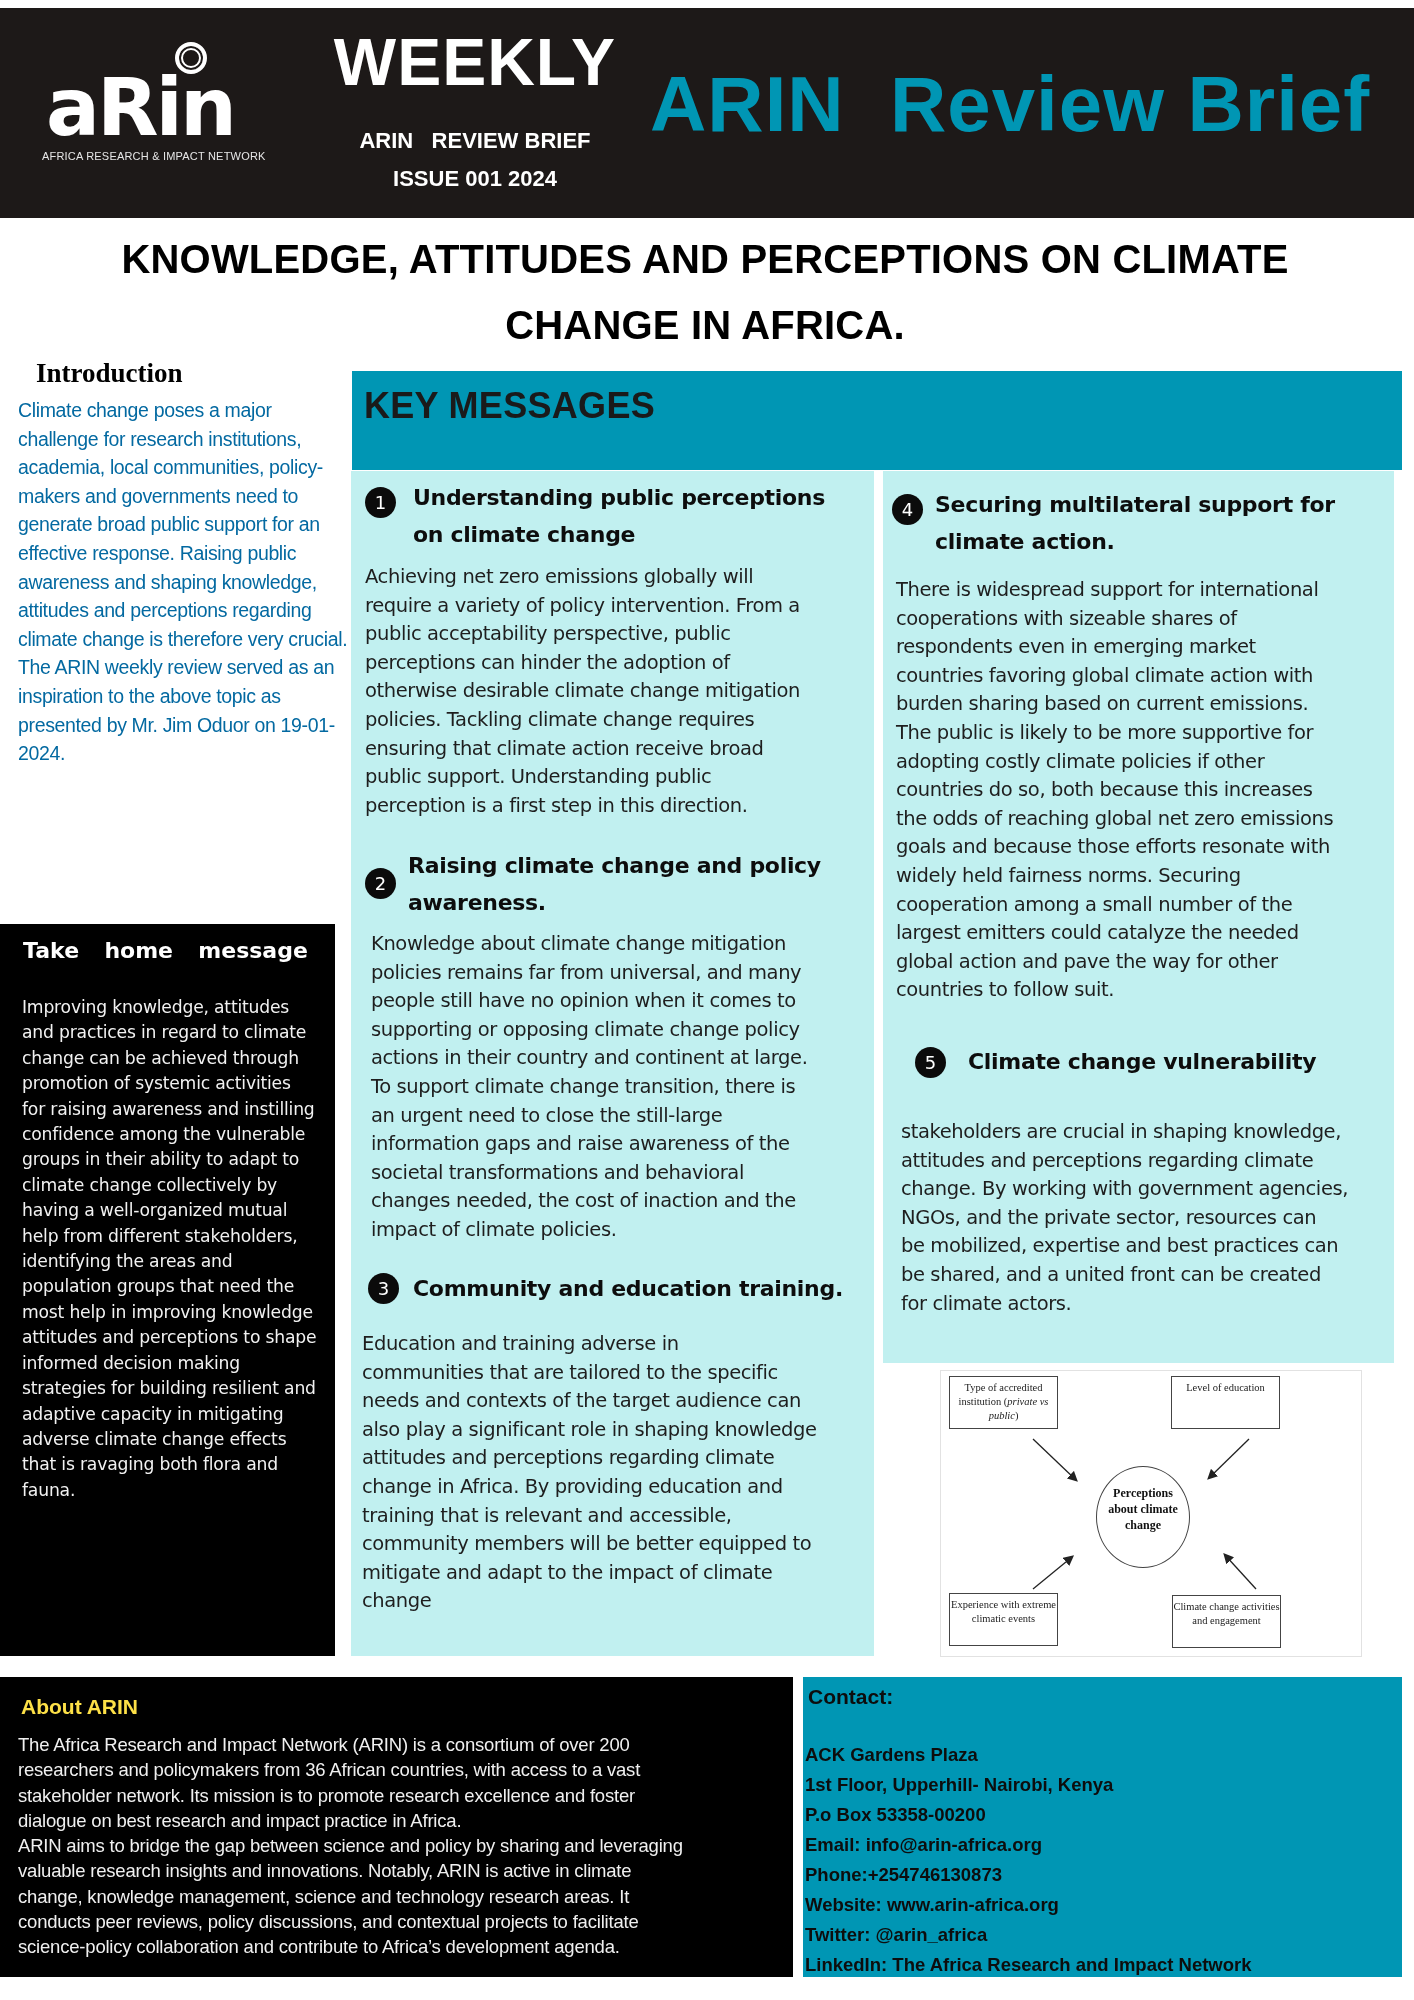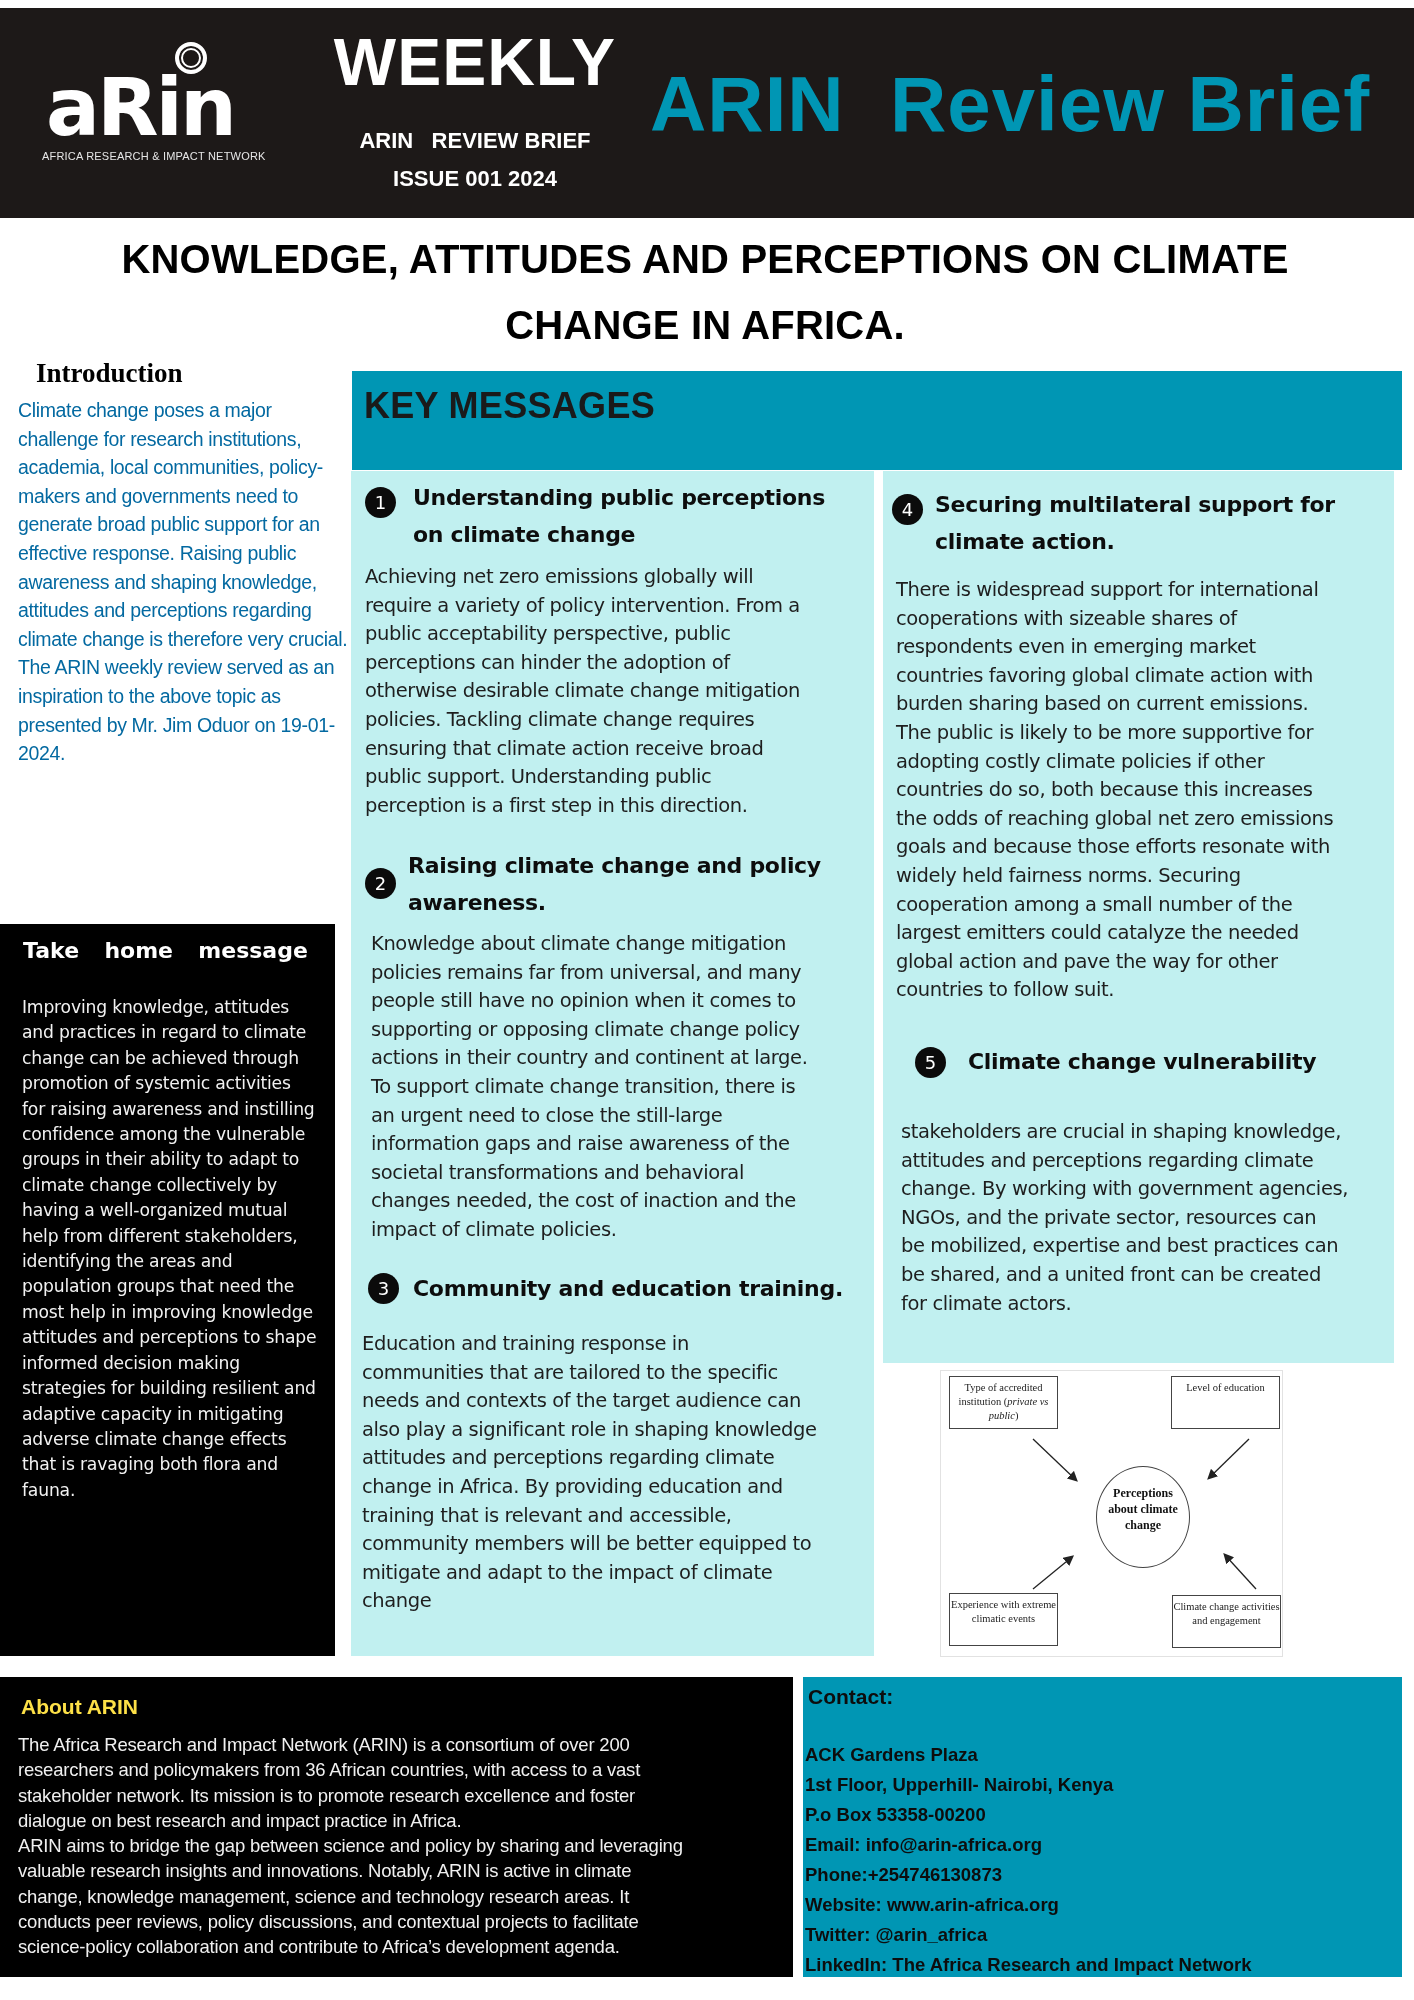--- a/index.html
+++ b/index.html
@@ -35,21 +35,21 @@
   #km-title { position: absolute; left: 12px; top: 14px; font-family: "Liberation Sans", sans-serif; font-weight: bold; font-size: 36px; color: #1a1a1a; letter-spacing: 0.3px; }
   .km-col { background: #c1f0f0; }
   #km-left { left: 351px; top: 471px; width: 523px; height: 1185px; }
   #km-right { left: 883px; top: 471px; width: 511px; height: 892px; }
 
   .msg-num { position: absolute; width: 31px; height: 31px; border-radius: 50%; background: #0b0b0b; color: #fff; font-family: "DejaVu Sans", sans-serif; font-size: 18px; line-height: 31px; text-align: center; }
   .msg-title { position: absolute; font-family: "DejaVu Sans", sans-serif; font-weight: bold; font-size: 22px; line-height: 37px; color: #0d0d0d; letter-spacing: -0.3px; }
   .msg-body { position: absolute; font-family: "DejaVu Sans", sans-serif; font-size: 19.5px; line-height: 28.6px; color: #1e1e1e; letter-spacing: -0.4px; white-space: nowrap; }
 
   
-  #diagram { left: 940px; top: 1370px; width: 343px; height: 287px; background: #fff; border: 1px solid #e2e2e2; }
+  #diagram { left: 940px; top: 1370px; width: 422px; height: 287px; background: #fff; border: 1px solid #e2e2e2; }
   #diagram svg { position: absolute; left: 0; top: 0; }
   .dg-box { position: absolute; border: 1.5px solid #444; background: #fff; font-family: "Liberation Serif", serif; font-size: 10.5px; line-height: 14px; color: #222; text-align: center; padding-top: 4px; }
   #dg-center { position: absolute; left: 155px; top: 95px; width: 94px; height: 102px; border: 1.5px solid #444; border-radius: 50%; font-family: "Liberation Serif", serif; font-weight: bold; font-size: 12px; line-height: 16px; color: #111; text-align: center; padding-top: 18px; }
 
   
   #about { left: 0; top: 1677px; width: 793px; height: 300px; background: #000; }
   #about-title { position: absolute; left: 21px; top: 18px; font-family: "Liberation Sans", sans-serif; font-weight: bold; font-size: 21px; color: #fde047; }
   #about-body { position: absolute; left: 18px; top: 55px; width: 770px; font-family: "Liberation Sans", sans-serif; font-size: 18.5px; line-height: 25.3px; color: #f0f0f0; white-space: pre-line; letter-spacing: -0.2px; }
   #contact { left: 803px; top: 1677px; width: 599px; height: 300px; background: #0096b4; }
   #contact-title { position: absolute; left: 5px; top: 8px; font-family: "Liberation Sans", sans-serif; font-weight: bold; font-size: 21px; color: #0d0d0d; }
@@ -143,21 +143,21 @@
       <div>societal transformations and behavioral</div>
       <div>changes needed, the cost of inaction and the</div>
       <div>impact of climate policies.</div>
     </div>
   </div>
 
   <div>
     <span class="msg-num" style="left:17px; top:802px;">3</span>
     <div class="msg-title" style="left:62px; top:799px; width:460px; white-space:nowrap;">Community and education training.</div>
     <div class="msg-body" style="left:11px; top:859px;">
-      <div>Education and training response in</div>
+      <div>Education and training adverse in</div>
       <div>communities that are tailored to the specific</div>
       <div>needs and contexts of the target audience can</div>
       <div>also play a significant role in shaping knowledge</div>
       <div>attitudes and perceptions regarding climate</div>
       <div>change in Africa. By providing education and</div>
       <div>training that is relevant and accessible,</div>
       <div>community members will be better equipped to</div>
       <div>mitigate and adapt to the impact of climate</div>
       <div>change</div>
     </div>

